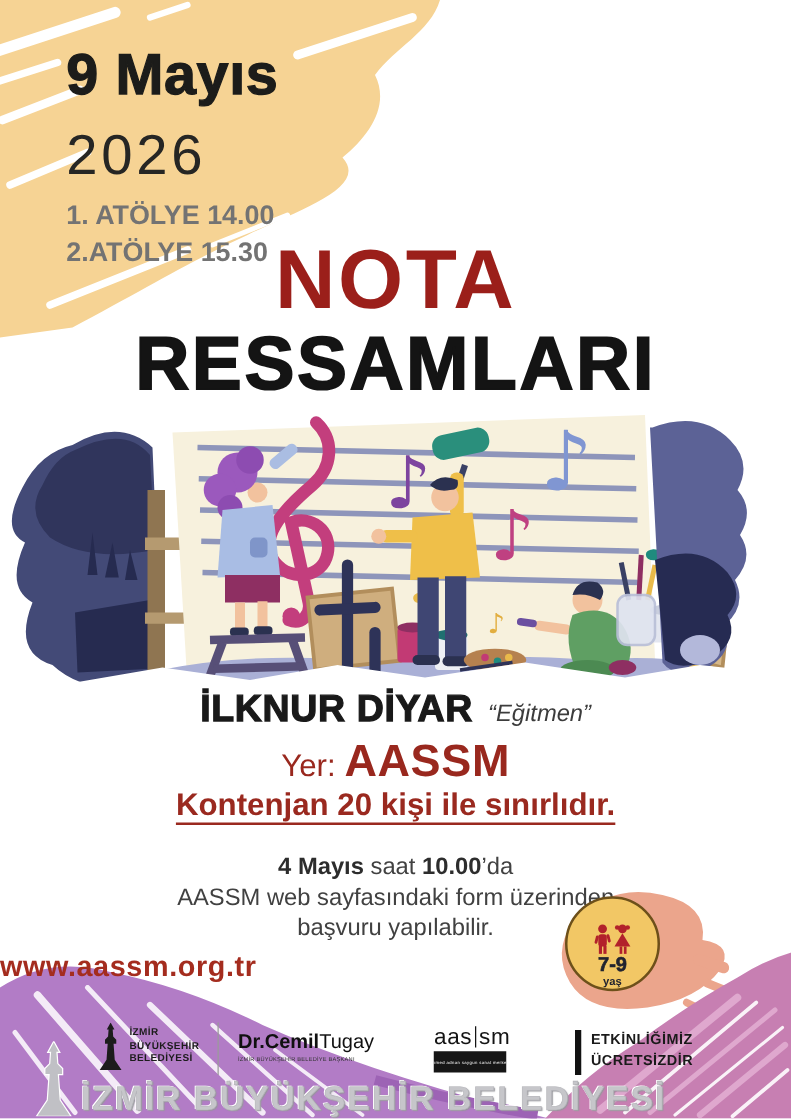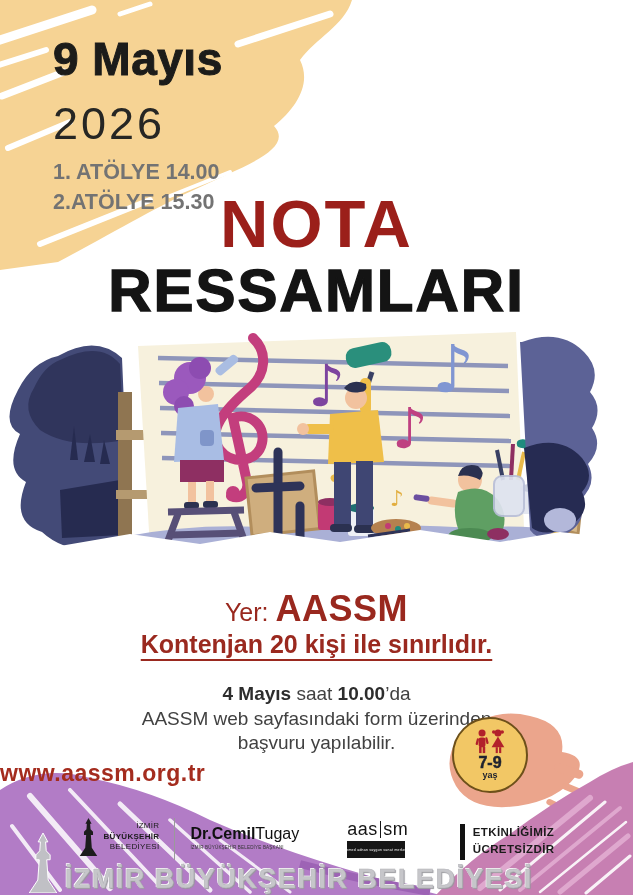--- a/index.html
+++ b/index.html
@@ -42,30 +42,30 @@
   
   .application{position:absolute;left:0;top:682px;width:100%;text-align:center;z-index:3;
                font-size:19px;color:#414141;font-weight:500;line-height:1.3;}
   .application b{color:#2d2d2d;font-weight:800;}
   .website{position:absolute;left:0;top:760px;width:56%;z-index:3;
            font-size:23px;font-weight:800;color:#a42c1e;letter-spacing:.5px;}
 
   
   .age-badge{position:absolute;left:452px;top:717px;width:72px;height:72px;border-radius:50%;
              background:#f2c765;border:2.5px solid #6d501a;z-index:4;display:flex;flex-direction:column;
-             align-items:center;justify-content:center;}
+             align-items:center;justify-content:flex-end;}
   .age-range{font-size:16px;font-weight:800;color:#21232f;line-height:1;margin-top:1px;-webkit-text-stroke:.5px #21232f;}
   .age-unit{font-size:9px;font-weight:700;color:#21232f;line-height:1.1;}
 
   
   .footer{position:absolute;left:0;top:818px;width:100%;display:flex;justify-content:center;
           align-items:flex-start;gap:0;z-index:3;}
   .muni{display:flex;align-items:center;gap:6px;}
   .muni-lines{font-size:8px;color:#1c1c1c;line-height:1.3;letter-spacing:.3px;}
-  .muni-l1,.muni-l3{font-weight:400;text-align:right;}
+  .muni-l1,.muni-l3{font-weight:700;}
   .muni-l2{font-weight:800;}
   .v-divider{width:1px;height:42px;background:#9a9a9a;margin:0 15px;}
   .mayor{display:flex;flex-direction:column;margin-top:8px;}
   .mayor-name{font-size:16px;color:#101010;line-height:1;}
   .mayor-name b{font-weight:800;}
   .mayor-sub{font-size:4.5px;color:#333;letter-spacing:.2px;margin-top:3px;white-space:nowrap;}
   .aassm-logo{display:flex;flex-direction:column;margin-left:48px;margin-top:2px;}
   .aassm-text{font-size:18px;font-weight:500;color:#141414;letter-spacing:.5px;line-height:1;}
   .aassm-bar{display:inline-block;width:1.5px;height:17px;background:#141414;vertical-align:-3px;margin:0 2px;}
   .aassm-box{margin-top:3px;width:58px;height:17px;background:#161616;color:#fff;display:flex;
@@ -250,20 +250,23 @@
                Q588,192 566,204 Q540,214 530,200 L520,12 Z" fill="#5c6296"></path>
       <path d="M524,118 Q560,104 582,128 Q596,146 582,162 Q592,182 570,196 Q546,208 532,198 Z" fill="#262b52"></path>
       <ellipse cx="560" cy="190" rx="16" ry="12" fill="#b3b8da"></ellipse>
       <path d="M548,206 q8,-8 18,0 q-8,8 -18,0 Z" fill="#e9ba4a"></path>
     </g>
 
     <path d="M0,232 L0,208 L60,216 L130,204 L200,214 L270,202 L340,212 L420,200
              L500,212 L560,202 L633,210 L633,232 Z" fill="#ffffff"></path>
   </svg>
 
+  <div class="instructor">
+    <span class="instructor-name">İLKNUR DİYAR</span><span class="instructor-role">“Eğitmen”</span>
+  </div>
 
   <div class="venue">
     <span class="venue-label">Yer: </span><span class="venue-name">AASSM</span>
   </div>
 
   <div class="capacity">
     <span>Kontenjan 20 kişi ile sınırlıdır.</span>
   </div>
 
   <div class="application">

